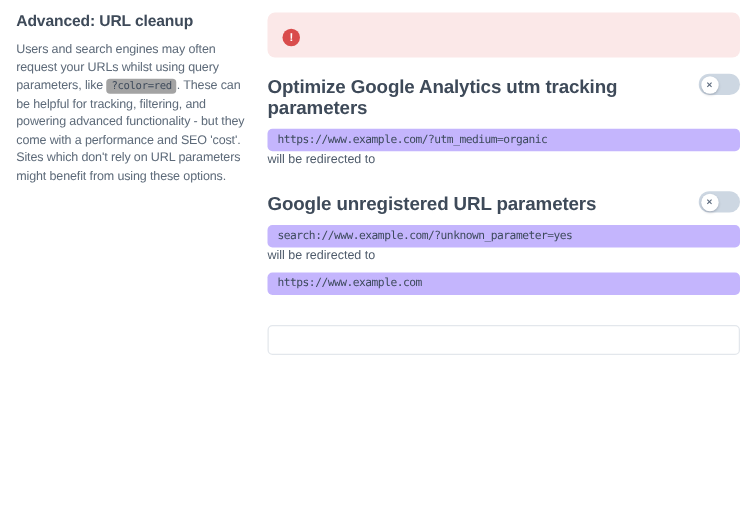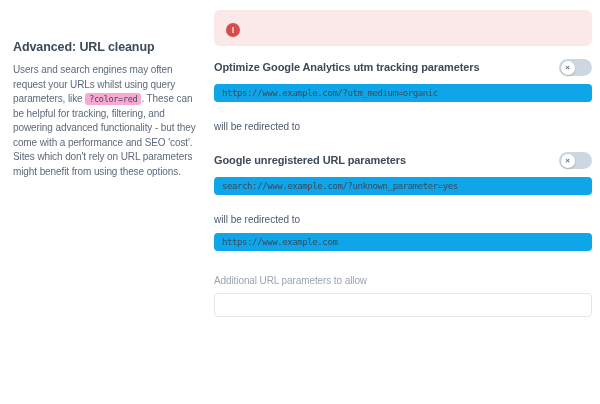--- a/index.html
+++ b/index.html
@@ -1,73 +1,73 @@
 <!DOCTYPE html>
 <html><head>
 <meta charset="utf-8">
 <style>
   * { margin: 0; padding: 0; box-sizing: border-box; }
   html, body { width: 600px; height: 404px; background: #ffffff; overflow: hidden; }
   body { font-family: "Liberation Sans", sans-serif; color: #3f4b5b; }
 
   .layout { display: flex; padding: 10px 8px 0 13px; }
-  .sidebar { width: 187px; flex-shrink: 0; margin-top: 30px; }
+  .sidebar { width: 187px; flex-shrink: 0; }
   .main { flex: 1; margin-left: 14px; min-width: 0; }
 
   .sidebar h1 { font-size: 12.5px; font-weight: bold; color: #3e4a59; margin-bottom: 9px; letter-spacing: -0.1px; }
   .sidebar p { font-size: 10px; line-height: 14.5px; color: #5d6a79; letter-spacing: -0.1px; }
 
   .chip {
     font-family: "DejaVu Sans Mono", monospace;
     font-size: 8.5px; letter-spacing: -0.3px;
-    background: #f9a8d4; color: #3f4b5b;
+    background: #a3a3a3; color: #3f4b5b;
     padding: 1px 4px; border-radius: 3px; white-space: nowrap;
   }
 
   .warning {
     background: #fbe8e8; border-radius: 6px;
     padding: 9px 14px 9px 12px;
     display: flex; gap: 10px;
     color: #c85151; font-size: 10px; line-height: 15px;
   }
   .warning-icon {
     width: 14px; height: 14px; border-radius: 50%;
     background: #d94c4c; color: #ffffff;
     font-size: 9px; font-weight: bold;
     display: flex; align-items: center; justify-content: center;
     flex-shrink: 0; margin-top: 4px;
   }
   .warning a { color: #c85151; font-weight: bold; text-decoration: underline; cursor: pointer; }
 
   .section { margin-top: 13px; }
   .section-head { display: flex; justify-content: space-between; align-items: flex-start; }
-  .section-title { font-size: 11px; font-weight: bold; color: #3e4a59; letter-spacing: -0.1px; padding-top: 2px; }
+  .section-title { font-size: 15px; font-weight: bold; color: #3e4a59; letter-spacing: -0.1px; padding-top: 2px; }
 
   .toggle {
     width: 33px; height: 17px; border-radius: 9px;
     background: #cdd7e2; position: relative; cursor: pointer;
     flex-shrink: 0; margin-left: 12px;
   }
   .toggle .knob {
     position: absolute; left: 1.5px; top: 1.5px;
     width: 14px; height: 14px; border-radius: 50%;
     background: #ffffff; box-shadow: 0 1px 2px rgba(30,40,60,.25);
     display: flex; align-items: center; justify-content: center;
     font-size: 8px; font-weight: bold; color: #5c6a7d; line-height: 1;
   }
 
   .desc { font-size: 10px; line-height: 14px; color: #4d5a6a; margin-top: 6px; letter-spacing: -0.1px; }
   .codeblock {
-    background: #0ea5e9; border-radius: 4px;
+    background: #c4b5fd; border-radius: 4px;
     padding: 4px 8px; margin-top: 8px;
     font-family: "DejaVu Sans Mono", monospace;
     font-size: 9px; letter-spacing: -0.4px; color: #3d4a5c;
     white-space: nowrap; overflow: hidden;
   }
-  .redirect-label { font-size: 10px; color: #4d5a6a; margin-top: 19px; }
+  .redirect-label { font-size: 10px; color: #4d5a6a; margin-top: 1px; }
 
   .allow { margin-top: 24px; }
   .allow-label { font-size: 10px; color: #9aa4b2; letter-spacing: -0.1px; }
   .allow-input {
     display: block; width: 100%; height: 24px;
     border: 1px solid #e3e7ec; border-radius: 4px;
     margin-top: 7px; padding: 0 8px;
     font-family: "Liberation Sans", sans-serif; font-size: 10px; color: #4d5a6a;
     outline: none;
   }
@@ -105,19 +105,18 @@
         <div class="toggle">
           <div class="knob">×</div>
         </div>
       </div>
       <div class="codeblock">search://www.example.com/?unknown_parameter=yes</div>
       <div class="redirect-label">will be redirected to</div>
       <div class="codeblock">https://www.example.com</div>
     </div>
 
     <div class="allow">
-      <div class="allow-label">Additional URL parameters to allow</div>
       <input class="allow-input" type="text" value="" style="">
 
     </div>
 
   </div>
 </div>
 
 </body></html>

